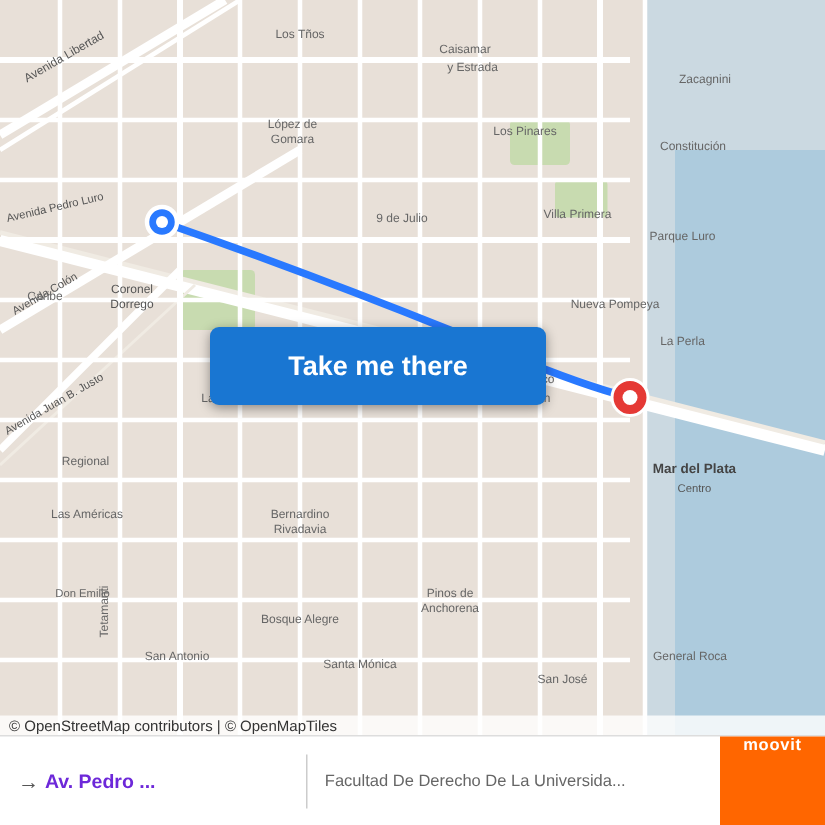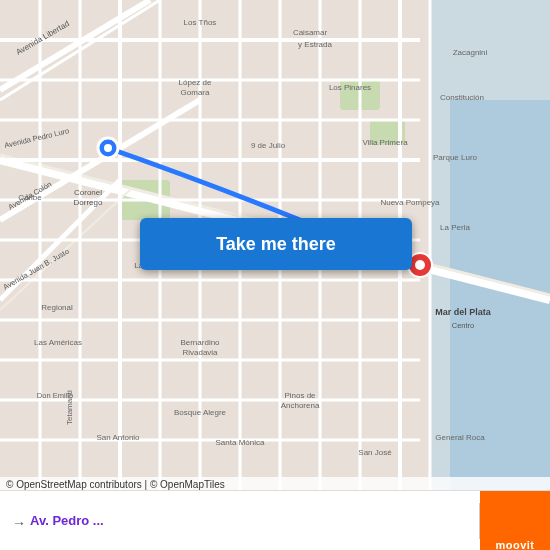--- a/index.html
+++ b/index.html
@@ -27,21 +27,21 @@
       inset: 0;
       width: 100%;
       height: 100%;
     }
 
     
     .take-me-there-btn {
       position: absolute;
       top: 218px;
       left: 140px;
-      width: 272px;
+      width: 224px;
       height: 52px;
       background: #1976d2;
       color: white;
       border: none;
       border-radius: 6px;
       font-size: 18px;
       font-weight: bold;
       cursor: pointer;
       display: flex;
       align-items: center;
@@ -115,21 +115,21 @@
       overflow: hidden;
       text-overflow: ellipsis;
     }
 
     
     .moovit-logo {
       width: 70px;
       height: 60px;
       background: #ff6600;
       display: flex;
-      align-items: flex-end;
+      align-items: flex-start;
       justify-content: center;
       flex-shrink: 0;
     }
 
     .moovit-text {
       color: white;
       font-size: 11px;
       font-weight: bold;
       letter-spacing: 0.5px;
     }
@@ -256,16 +256,19 @@
 </div>
 
 <div class="bottom-bar">
   <div class="bottom-left">
     <div class="from-row">
       <span class="arrow-icon">→</span>
       <span class="bottom-value">Av. Pedro ...</span>
     </div>
   </div>
   <div class="bottom-divider"></div>
+  <div class="bottom-right">
+    <span class="bottom-label">Facultad De Derecho De La Universida...</span>
+  </div>
   <div class="moovit-logo">
     <span class="moovit-text">moovit</span>
   </div>
 </div>
 
 </body></html>

